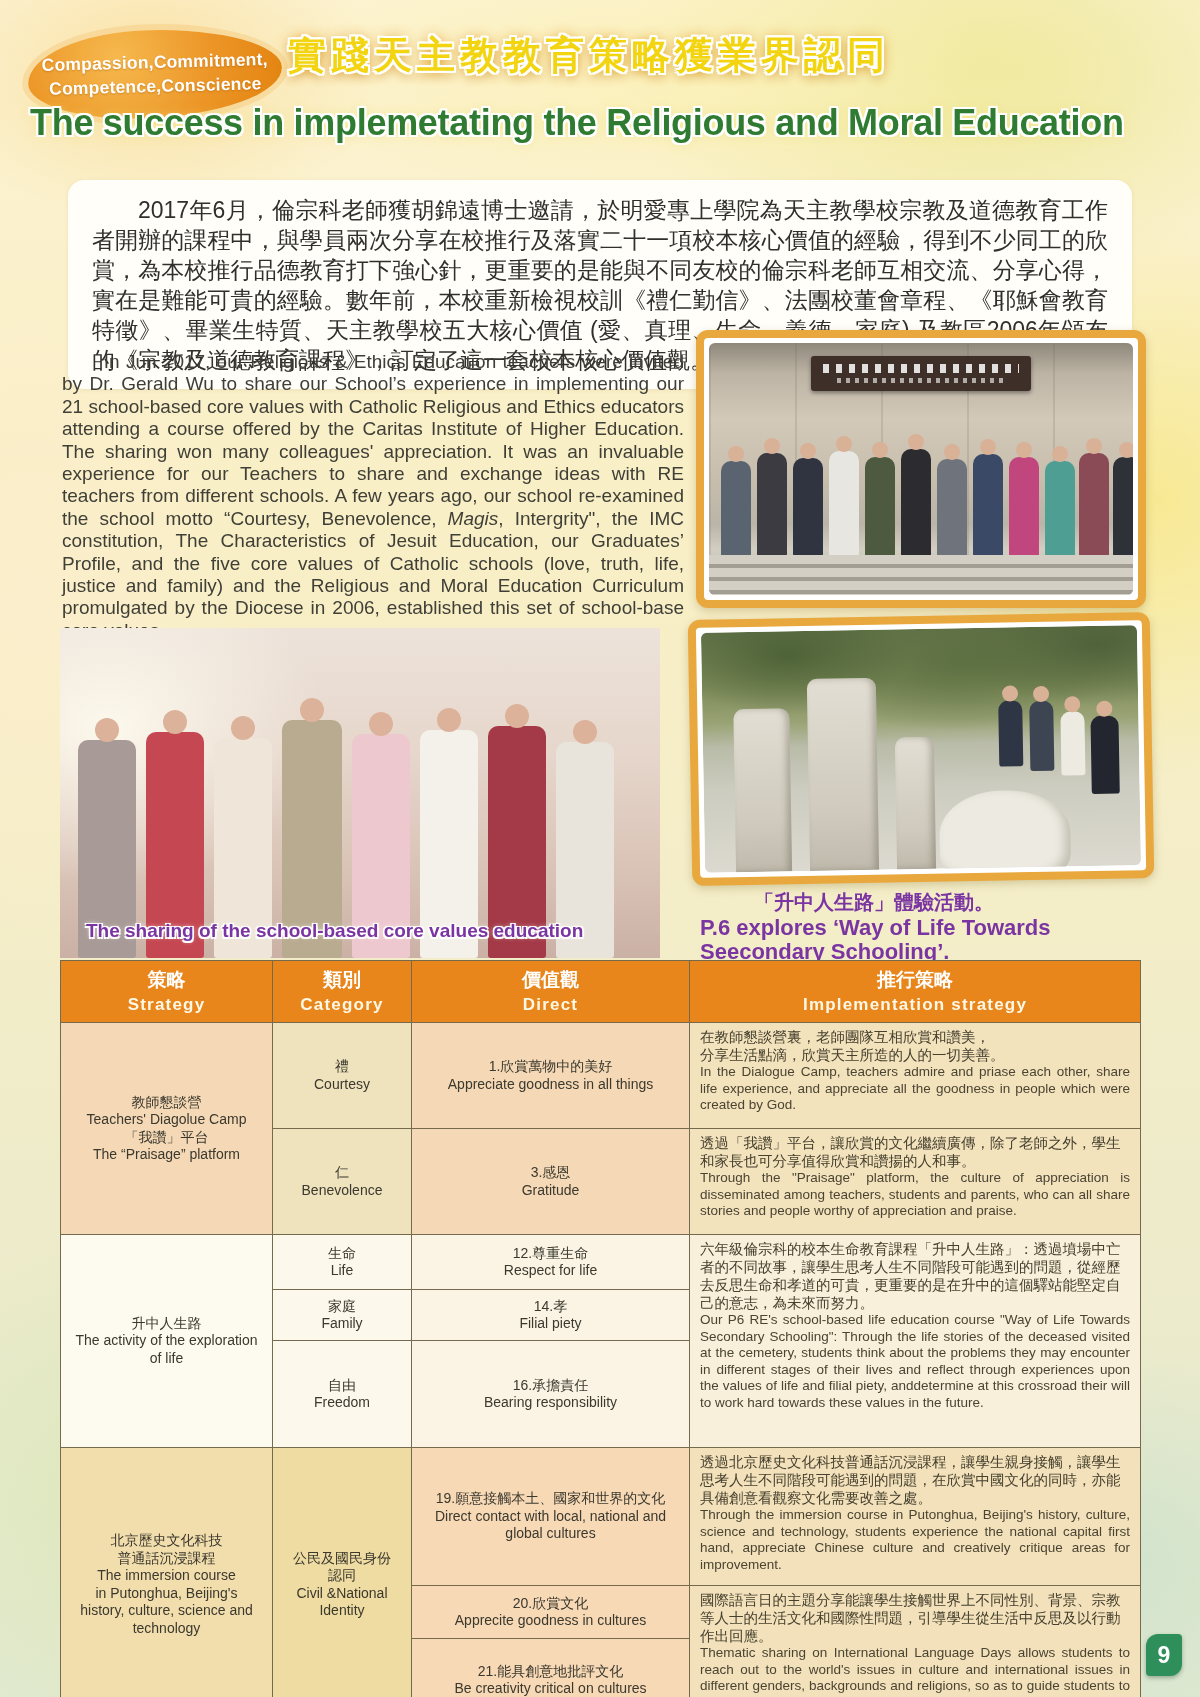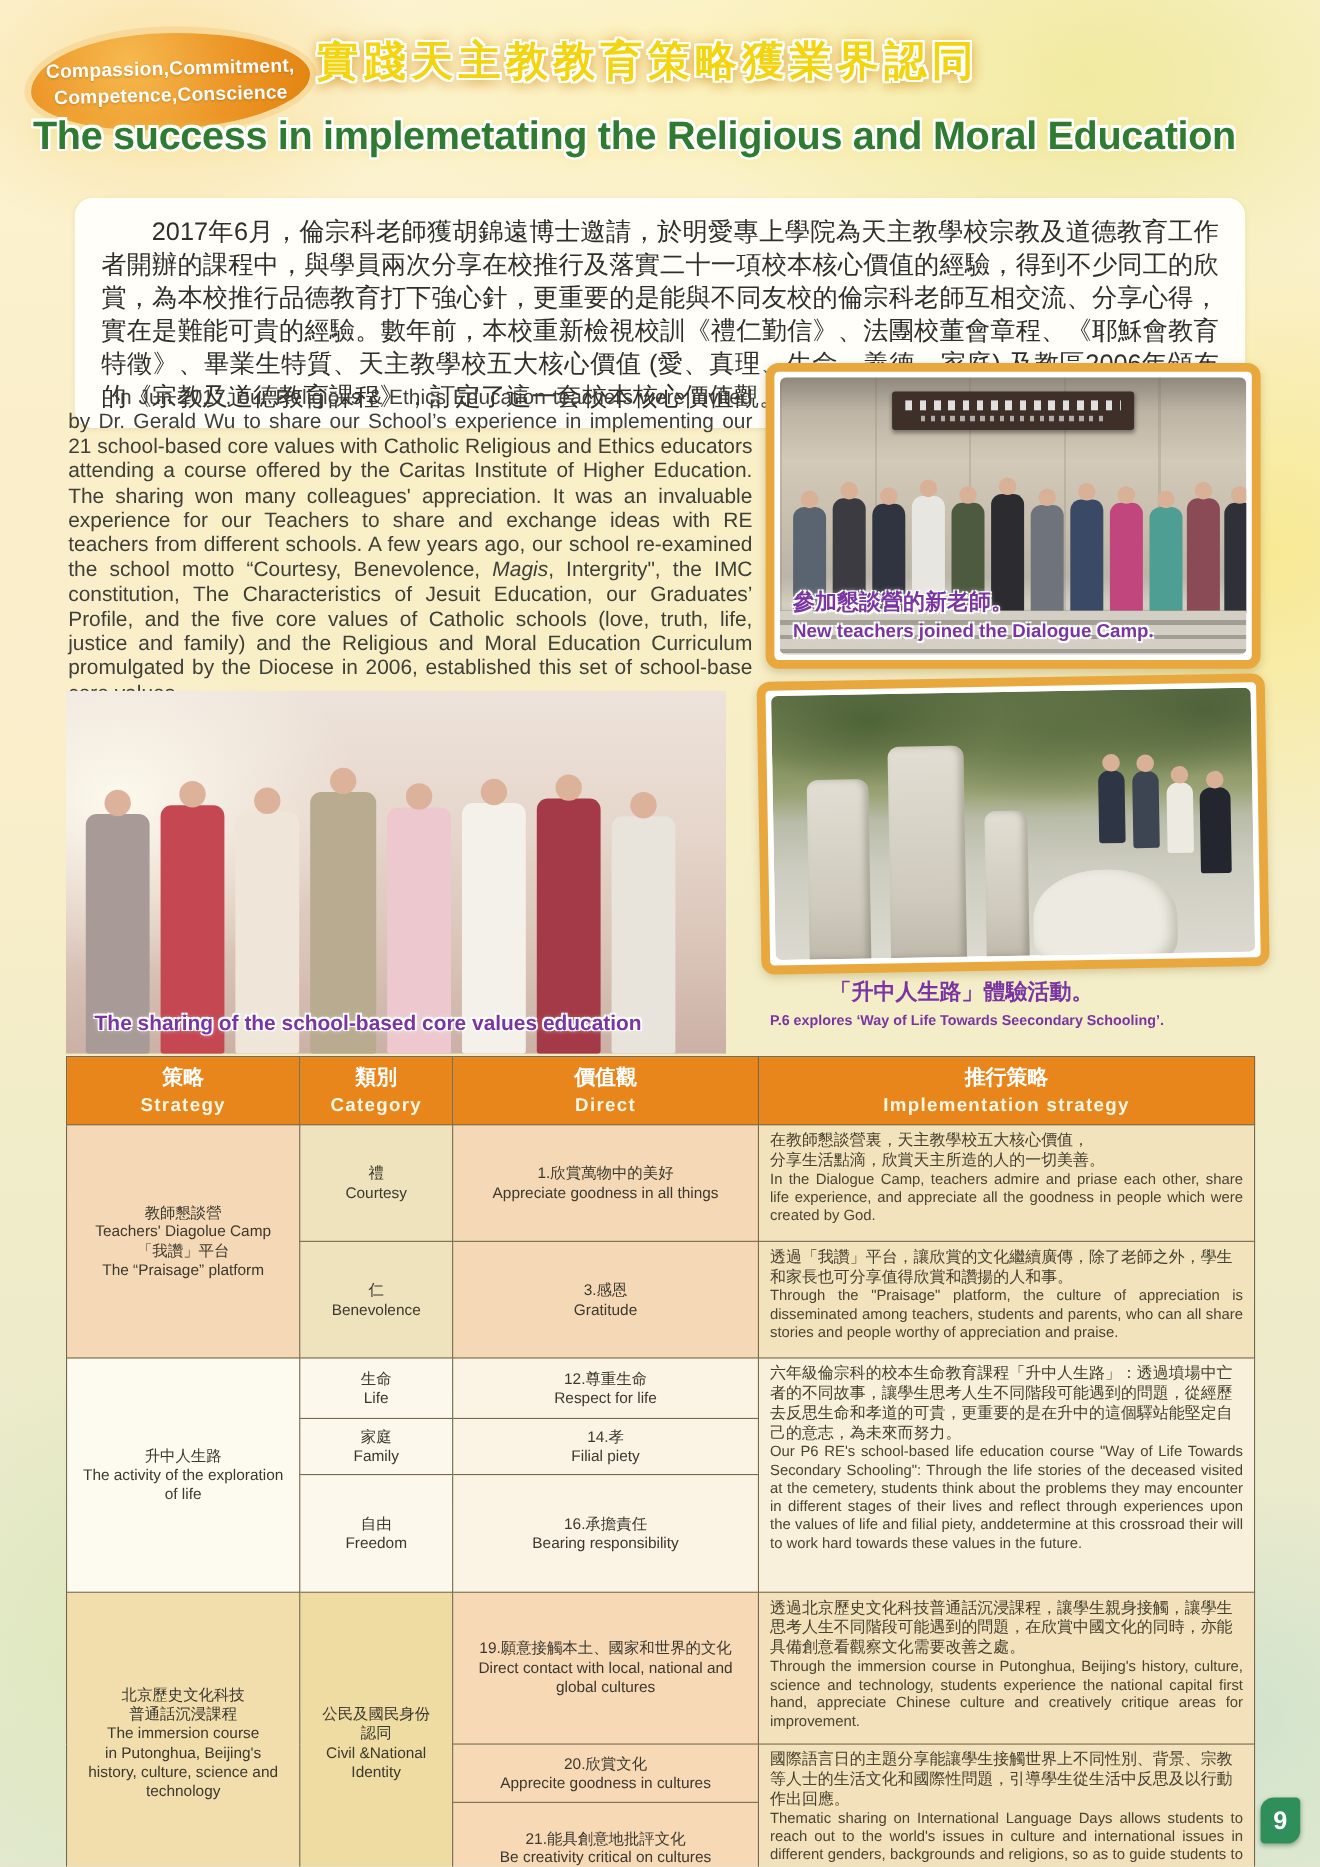--- a/index.html
+++ b/index.html
@@ -70,21 +70,21 @@
       radial-gradient(220px 160px at 8% 30%,rgba(255,252,240,.9),rgba(0,0,0,0)),
       linear-gradient(180deg,#EDE3DA 0%,#E6D6CB 38%,#DCC6BA 68%,#CBB1A5 100%);}
 
   .caption-overlay{position:absolute;color:#7A35A2;font-weight:bold;
       text-shadow:-1.5px -1.5px 0 #fff,1.5px -1.5px 0 #fff,-1.5px 1.5px 0 #fff,1.5px 1.5px 0 #fff,0 0 5px #fff;}
   .cap-zh{font-size:20px;line-height:27px;}
   .cap-en{font-size:17px;line-height:23px;}
   .cap-en3{font-size:19px;line-height:26px;}
   .photo2-caption{position:absolute;left:692px;top:888px;width:462px;color:#7A35A2;font-weight:bold;}
   .photo2-caption .cap-zh{padding-left:62px;font-size:20px;line-height:28px;}
-  .photo2-caption .cap-en{padding-left:8px;font-size:13px;line-height:24px;}
+  .photo2-caption .cap-en{padding-left:8px;font-size:22px;line-height:24px;}
 
   
   .values-table{position:absolute;left:60px;top:960px;width:1080px;border-collapse:collapse;table-layout:fixed;}
   .values-table col.c1{width:212px}.values-table col.c2{width:139px}.values-table col.c3{width:278px}.values-table col.c4{width:451px}
   .values-table th,.values-table td{border:1.6px solid #756A4E;}
   .values-table th{background:#E8861C;padding:5px 2px;height:62px;box-sizing:border-box;}
   .th-zh{color:#fff;font-size:19px;font-weight:bold;line-height:26px;}
   .th-en{color:#FFF8E6;font-size:17px;font-weight:bold;letter-spacing:1.2px;line-height:24px;}
   .cell-center{text-align:center;vertical-align:middle;font-size:14px;line-height:17.5px;color:#3B382E;padding:3px 6px;}
   .impl-cell{vertical-align:top;padding:5px 10px 4px;}
@@ -141,24 +141,20 @@
       <span class="fig" style="left:120px;bottom:15%;height:106px;width:30px;background:#E8E6E0"></span>
       <span class="fig" style="left:156px;bottom:15%;height:100px;width:30px;background:#4E5A3F"></span>
       <span class="fig" style="left:192px;bottom:15%;height:108px;width:30px;background:#2B2B30"></span>
       <span class="fig" style="left:228px;bottom:15%;height:98px;width:30px;background:#6E737C"></span>
       <span class="fig" style="left:264px;bottom:15%;height:103px;width:30px;background:#3A4A66"></span>
       <span class="fig" style="left:300px;bottom:15%;height:100px;width:30px;background:#C2467E"></span>
       <span class="fig" style="left:336px;bottom:15%;height:96px;width:30px;background:#4E9E93"></span>
       <span class="fig" style="left:370px;bottom:15%;height:104px;width:30px;background:#8A4A56"></span>
       <span class="fig" style="left:404px;bottom:15%;height:100px;width:28px;background:#2E3138"></span>
       <div class="ph1-steps"></div>
-      <div class="caption-overlay" style="left:12px;bottom:10px;">
-        <div class="cap-zh">參加懇談營的新老師。</div>
-        <div class="cap-en">New teachers joined the Dialogue Camp.</div>
-      </div>
     </div>
   </div>
 
   <div class="photo-frame" style="left:690px;top:616px;width:462px;height:266px;transform:rotate(-1deg);">
     <div class="photo-inner ph2-inner">
       <div class="stone" style="left:7%;width:13%;height:68%;"></div>
       <div class="stone" style="left:24%;width:16%;height:80%;"></div>
       <div class="stone" style="left:44%;width:9%;height:55%;"></div>
       <div class="stone-round" style="left:54%;bottom:-6%;width:30%;height:38%;"></div>
       <span class="fig" style="left:68%;bottom:42%;height:66px;width:24px;background:#2E3544"></span>
@@ -219,21 +215,21 @@
       <tr class="r1">
         <td class="cell-center preline g1c1" rowspan="2">教師懇談營
 Teachers' Diagolue Camp
 「我讚」平台
 The “Praisage” platform</td>
         <td class="cell-center preline g1c2">禮
 Courtesy</td>
         <td class="cell-center preline g1c3">1.欣賞萬物中的美好
 Appreciate goodness in all things</td>
         <td class="impl-cell g1c4">
-          <div class="impl-zh preline">在教師懇談營裏，天主教學校五大核心價值，
+          <div class="impl-zh preline">在教師懇談營裏，老師團隊互相欣賞和讚美，
 分享生活點滴，欣賞天主所造的人的一切美善。</div>
           <div class="impl-en">In the Dialogue Camp, teachers admire and priase each other, share life experience, and appreciate all the goodness in people which were created by God.</div>
         </td>
       </tr>
       <tr class="r2">
         <td class="cell-center preline g1c2">仁
 Benevolence</td>
         <td class="cell-center preline g1c3">3.感恩
 Gratitude</td>
         <td class="impl-cell g1c4">

